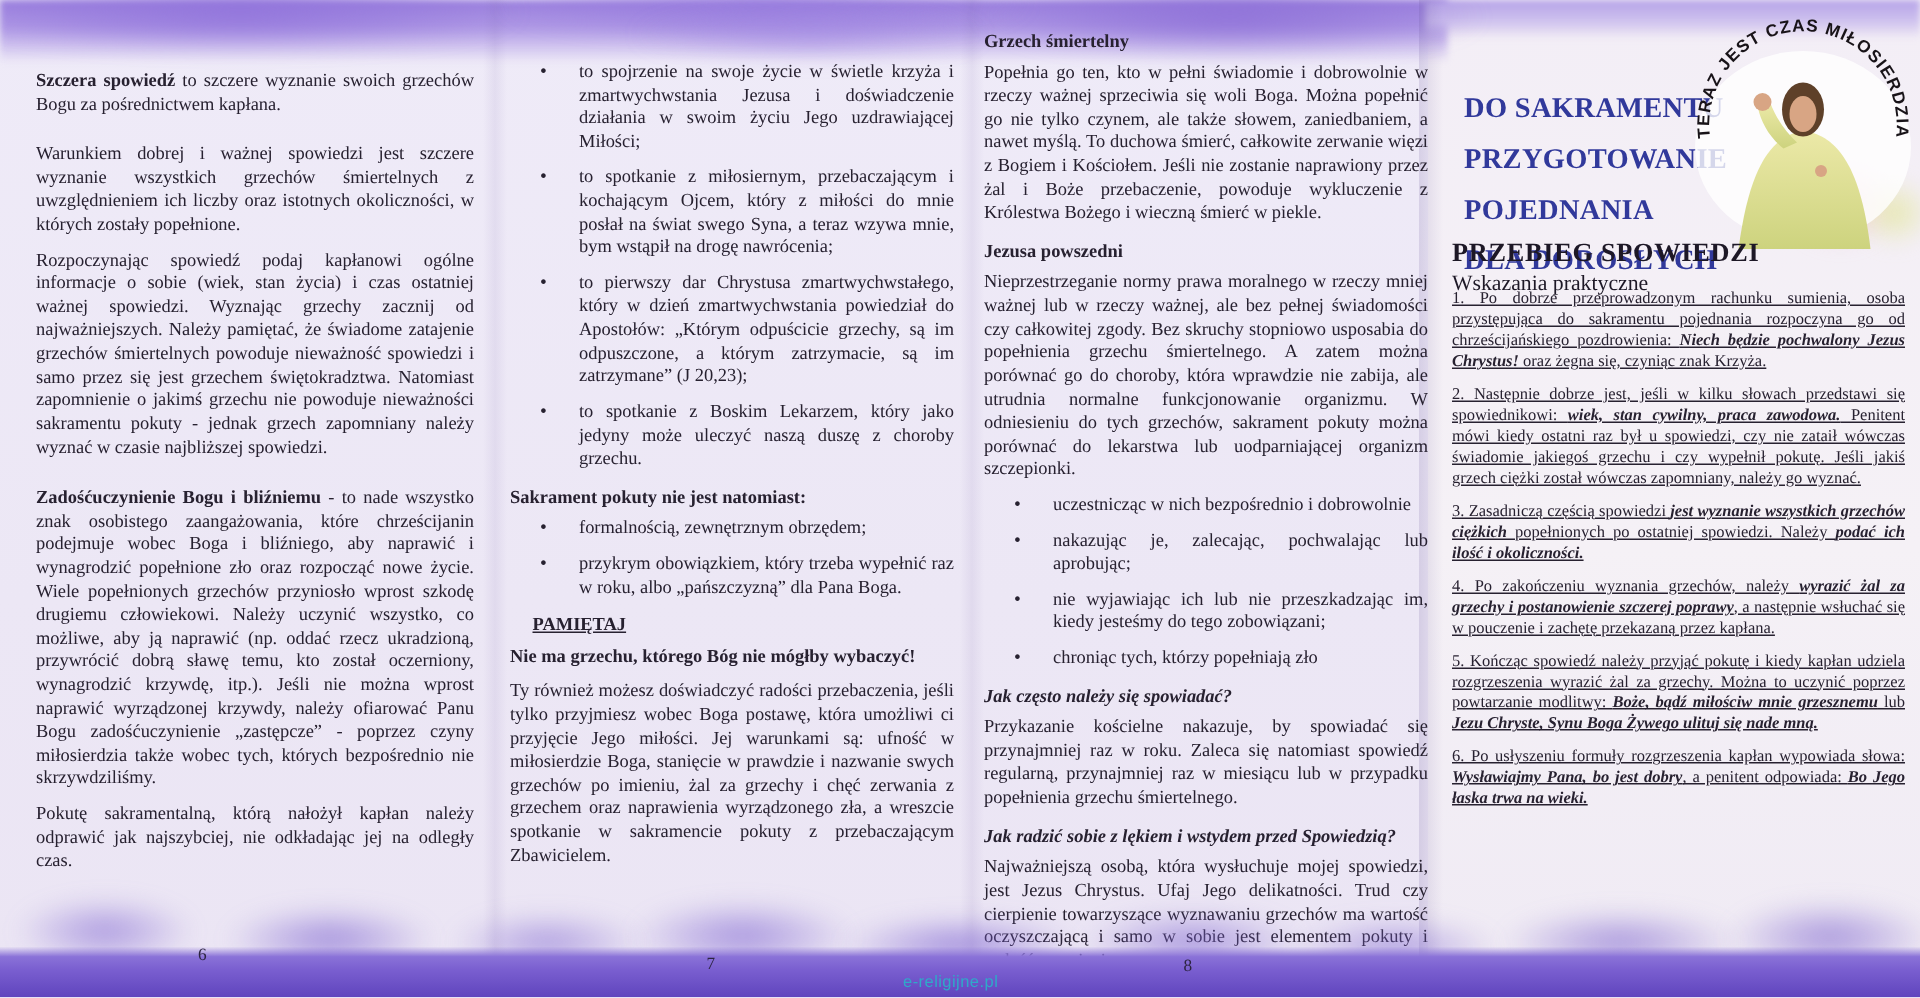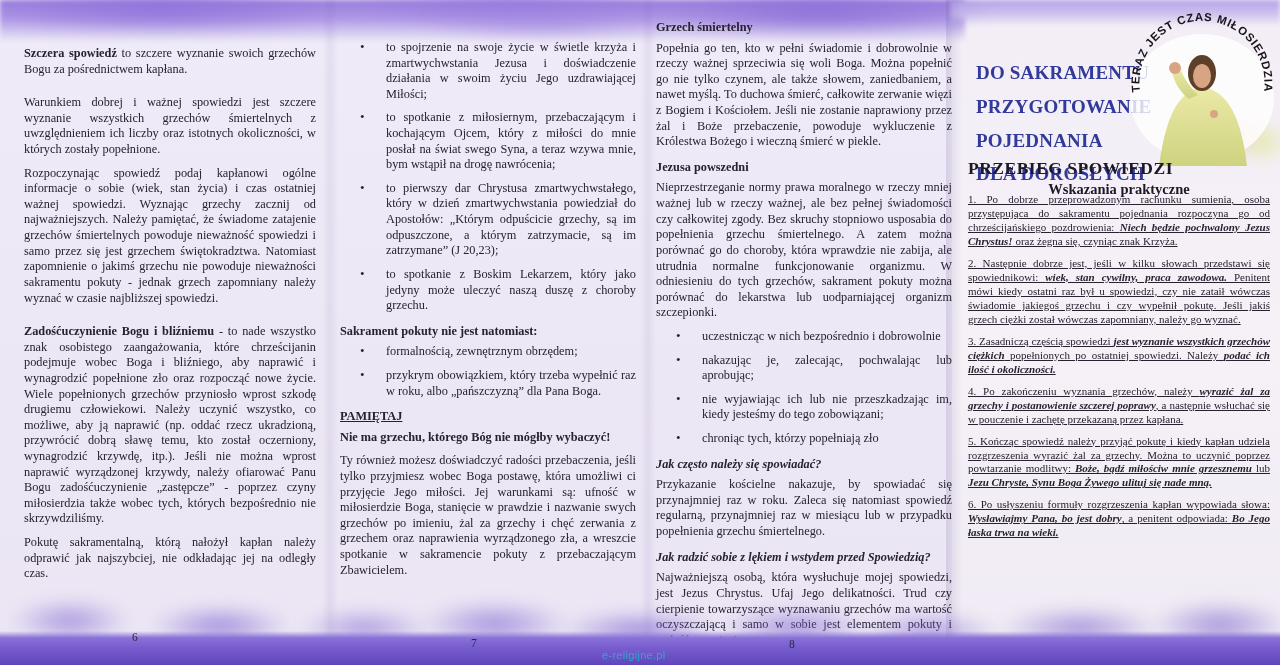--- a/index.html
+++ b/index.html
@@ -31,29 +31,29 @@
   #col4body{left:968px;top:193px;width:302px;font-size:11px;text-decoration:underline;}
   .para{margin:0 0 8px 0;}
   .h{margin:0 0 5px 0;}
   .h:not(:first-child){margin-top:10px;}
   .sp{height:10px;}
   ul{margin:2px 0 6px 0;padding:0;list-style:none;}
   li{margin:0 0 8px 0;padding-left:46px;position:relative;}
   li::before{content:"\2022";position:absolute;left:20px;top:-1px;font-size:13px;color:#272130;}
   .b{font-weight:bold;}
   .i{font-style:italic;}
-  .u{text-decoration:underline;}
+  .u{text-decoration:underline;margin-left:15px;}
   
   .cover-title{position:absolute;left:976px;top:56px;width:182px;
         font-weight:bold;font-size:19px;line-height:1.78;color:#31399b;letter-spacing:.2px;}
   .emblem{position:absolute;left:1126px;top:2px;width:152px;height:164px;}
   .cover-h{position:absolute;left:968px;top:158px;width:302px;
         font-weight:bold;font-size:17.5px;letter-spacing:.5px;color:#1d1826;}
-  .cover-sub{position:absolute;left:968px;top:181px;width:302px;text-align:center;
-        font-weight:bold;font-size:14.5px;color:#1d1826;}
+  .cover-sub{position:absolute;left:968px;top:181px;width:302px;text-align:left;
+        font-weight:normal;font-size:14.5px;color:#1d1826;}
   
   .pagenum{position:absolute;font-size:11.5px;color:#2c2440;}
   .watermark{position:absolute;left:602px;top:649px;font-family:"Liberation Sans","DejaVu Sans",sans-serif;
         font-size:11px;color:#2fa9c9;letter-spacing:.3px;}
   .flower{position:absolute;border-radius:50%;filter:blur(6px);}
 </style>
 </head>
 <body>
 
 <div id="page">

